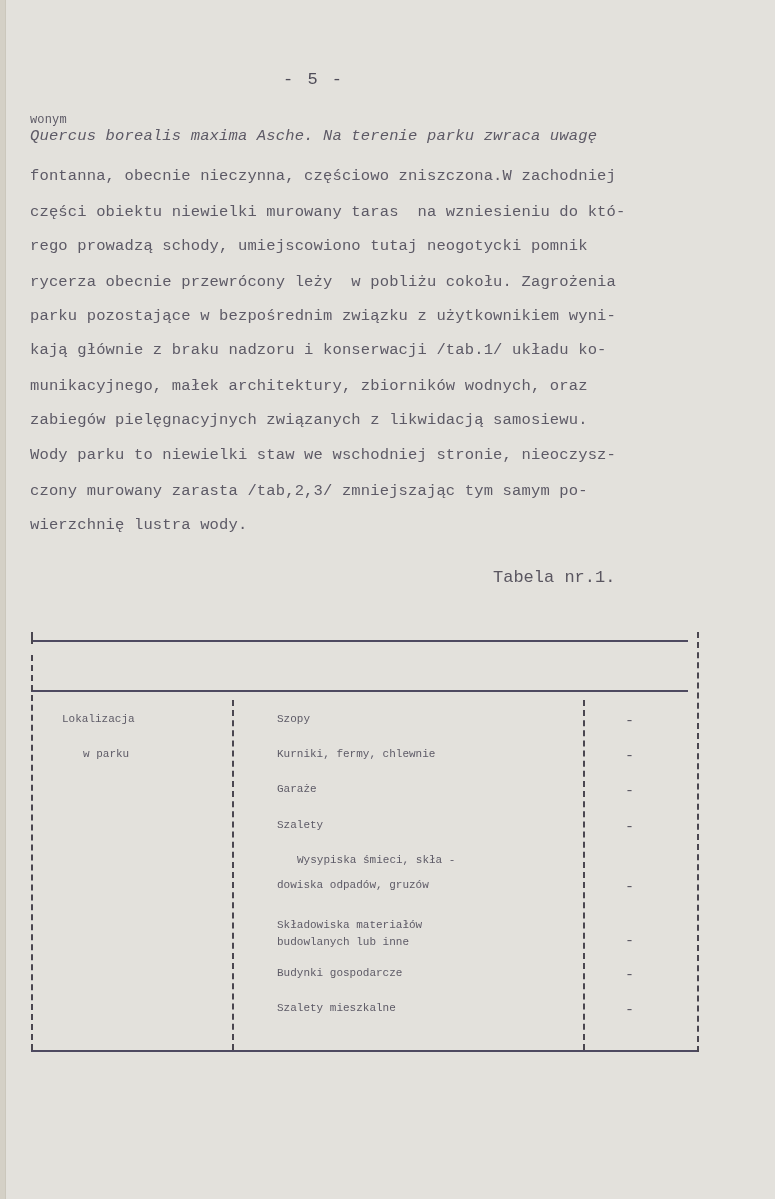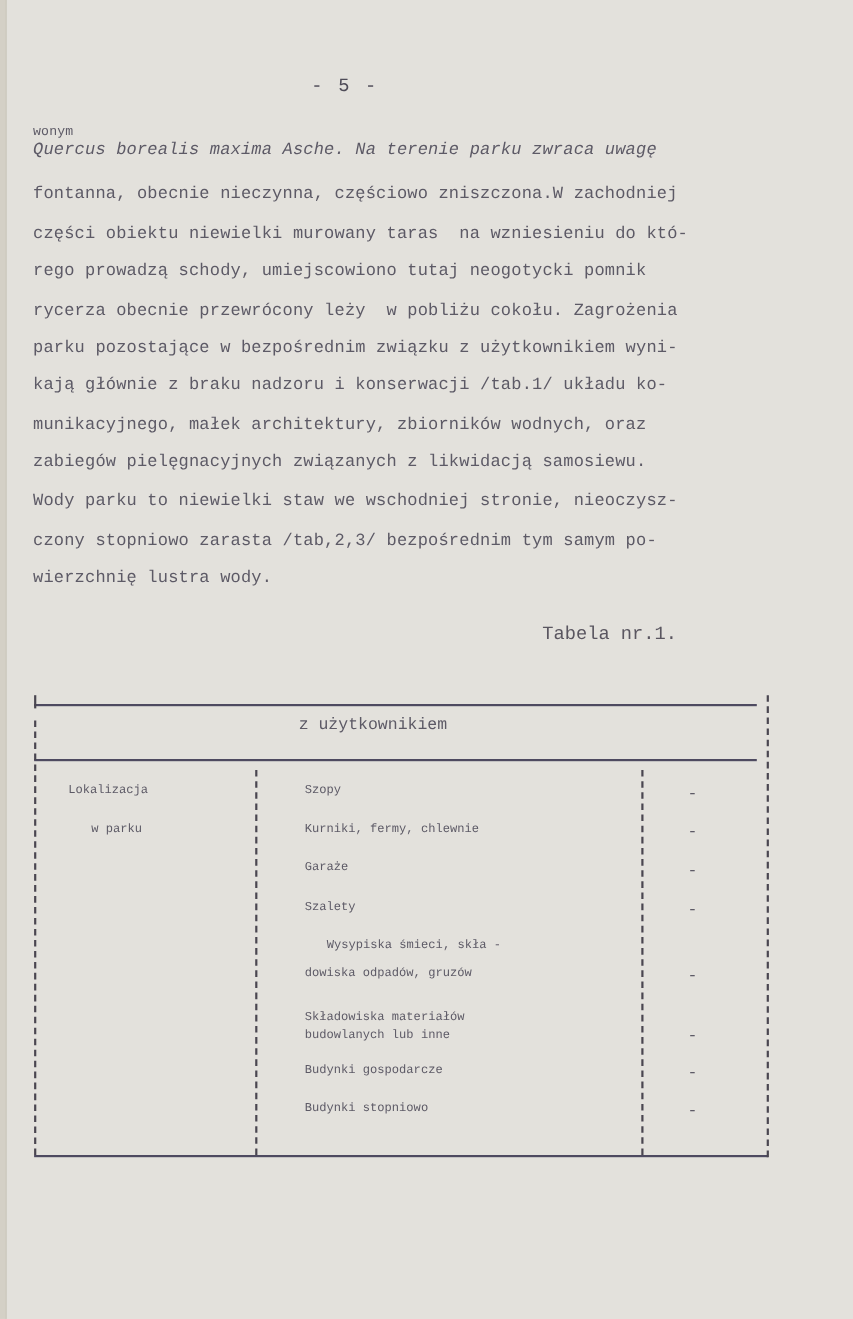--- a/index.html
+++ b/index.html
@@ -97,40 +97,39 @@
   <div class="line" style="top:127px;font-style:italic;">Quercus borealis maxima Asche. Na terenie parku zwraca uwagę</div>
   <div class="line" style="top:167px;">fontanna, obecnie nieczynna, częściowo zniszczona.W zachodniej</div>
   <div class="line" style="top:203px;">części obiektu niewielki murowany taras  na wzniesieniu do któ-</div>
   <div class="line" style="top:237px;">rego prowadzą schody, umiejscowiono tutaj neogotycki pomnik</div>
   <div class="line" style="top:273px;">rycerza obecnie przewrócony leży  w pobliżu cokołu. Zagrożenia</div>
   <div class="line" style="top:307px;">parku pozostające w bezpośrednim związku z użytkownikiem wyni-</div>
   <div class="line" style="top:341px;">kają głównie z braku nadzoru i konserwacji /tab.1/ układu ko-</div>
   <div class="line" style="top:377px;">munikacyjnego, małek architektury, zbiorników wodnych, oraz</div>
   <div class="line" style="top:411px;">zabiegów pielęgnacyjnych związanych z likwidacją samosiewu.</div>
   <div class="line" style="top:446px;">Wody parku to niewielki staw we wschodniej stronie, nieoczysz-</div>
-  <div class="line" style="top:482px;">czony stopniowo zarasta /tab,2,3/ bezpośrednim tym samym po-</div>
+  <div class="line" style="top:482px;">czony murowany zarasta /tab,2,3/ zmniejszając tym samym po-</div>
   <div class="line" style="top:516px;">wierzchnię lustra wody.</div>
 </div>
 
 <div class="table-caption">Tabela nr.1.</div>
 
 <div>
 
   <div class="hline" style="left:31px; top:640px; width:657px;"></div>
   <div class="hline" style="left:31px; top:690px; width:657px;"></div>
   <div class="hline" style="left:31px; top:1050px; width:667px;"></div>
 
   <div class="vdash" style="left:31px; top:632px; height:12px;"></div>
   <div class="vdash" style="left:31px; top:655px; height:395px;"></div>
   <div class="vdash" style="left:697px; top:632px; height:420px;"></div>
   <div class="vdash" style="left:232px; top:700px; height:350px;"></div>
   <div class="vdash" style="left:583px; top:700px; height:350px;"></div>
 
   <div class="header-text">
-    <div>z użytkownikiem</div>
   </div>
 
   <div class="cell" style="left:62px; top:713px;">Lokalizacja</div>
   <div class="cell" style="left:83px; top:748px;">w parku</div>
 
   <div class="cell" style="left:277px; top:713px;">Szopy</div>
   <div class="dash-val" style="top:713px;">-</div>
 
   <div class="cell" style="left:277px; top:748px;">Kurniki, fermy, chlewnie</div>
   <div class="dash-val" style="top:748px;">-</div>
@@ -145,15 +144,15 @@
   <div class="cell" style="left:277px; top:879px;">dowiska odpadów, gruzów</div>
   <div class="dash-val" style="top:879px;">-</div>
 
   <div class="cell tight" style="left:277px; top:917px;">Składowiska materiałów</div>
   <div class="cell tight" style="left:277px; top:934px;">budowlanych lub inne</div>
   <div class="dash-val" style="top:933px;">-</div>
 
   <div class="cell" style="left:277px; top:967px;">Budynki gospodarcze</div>
   <div class="dash-val" style="top:967px;">-</div>
 
-  <div class="cell" style="left:277px; top:1002px;">Budynki stopniowo</div>
+  <div class="cell" style="left:277px; top:1002px;">Szalety mieszkalne</div>
   <div class="dash-val" style="top:1002px;">-</div>
 </div>
 
 </body></html>

